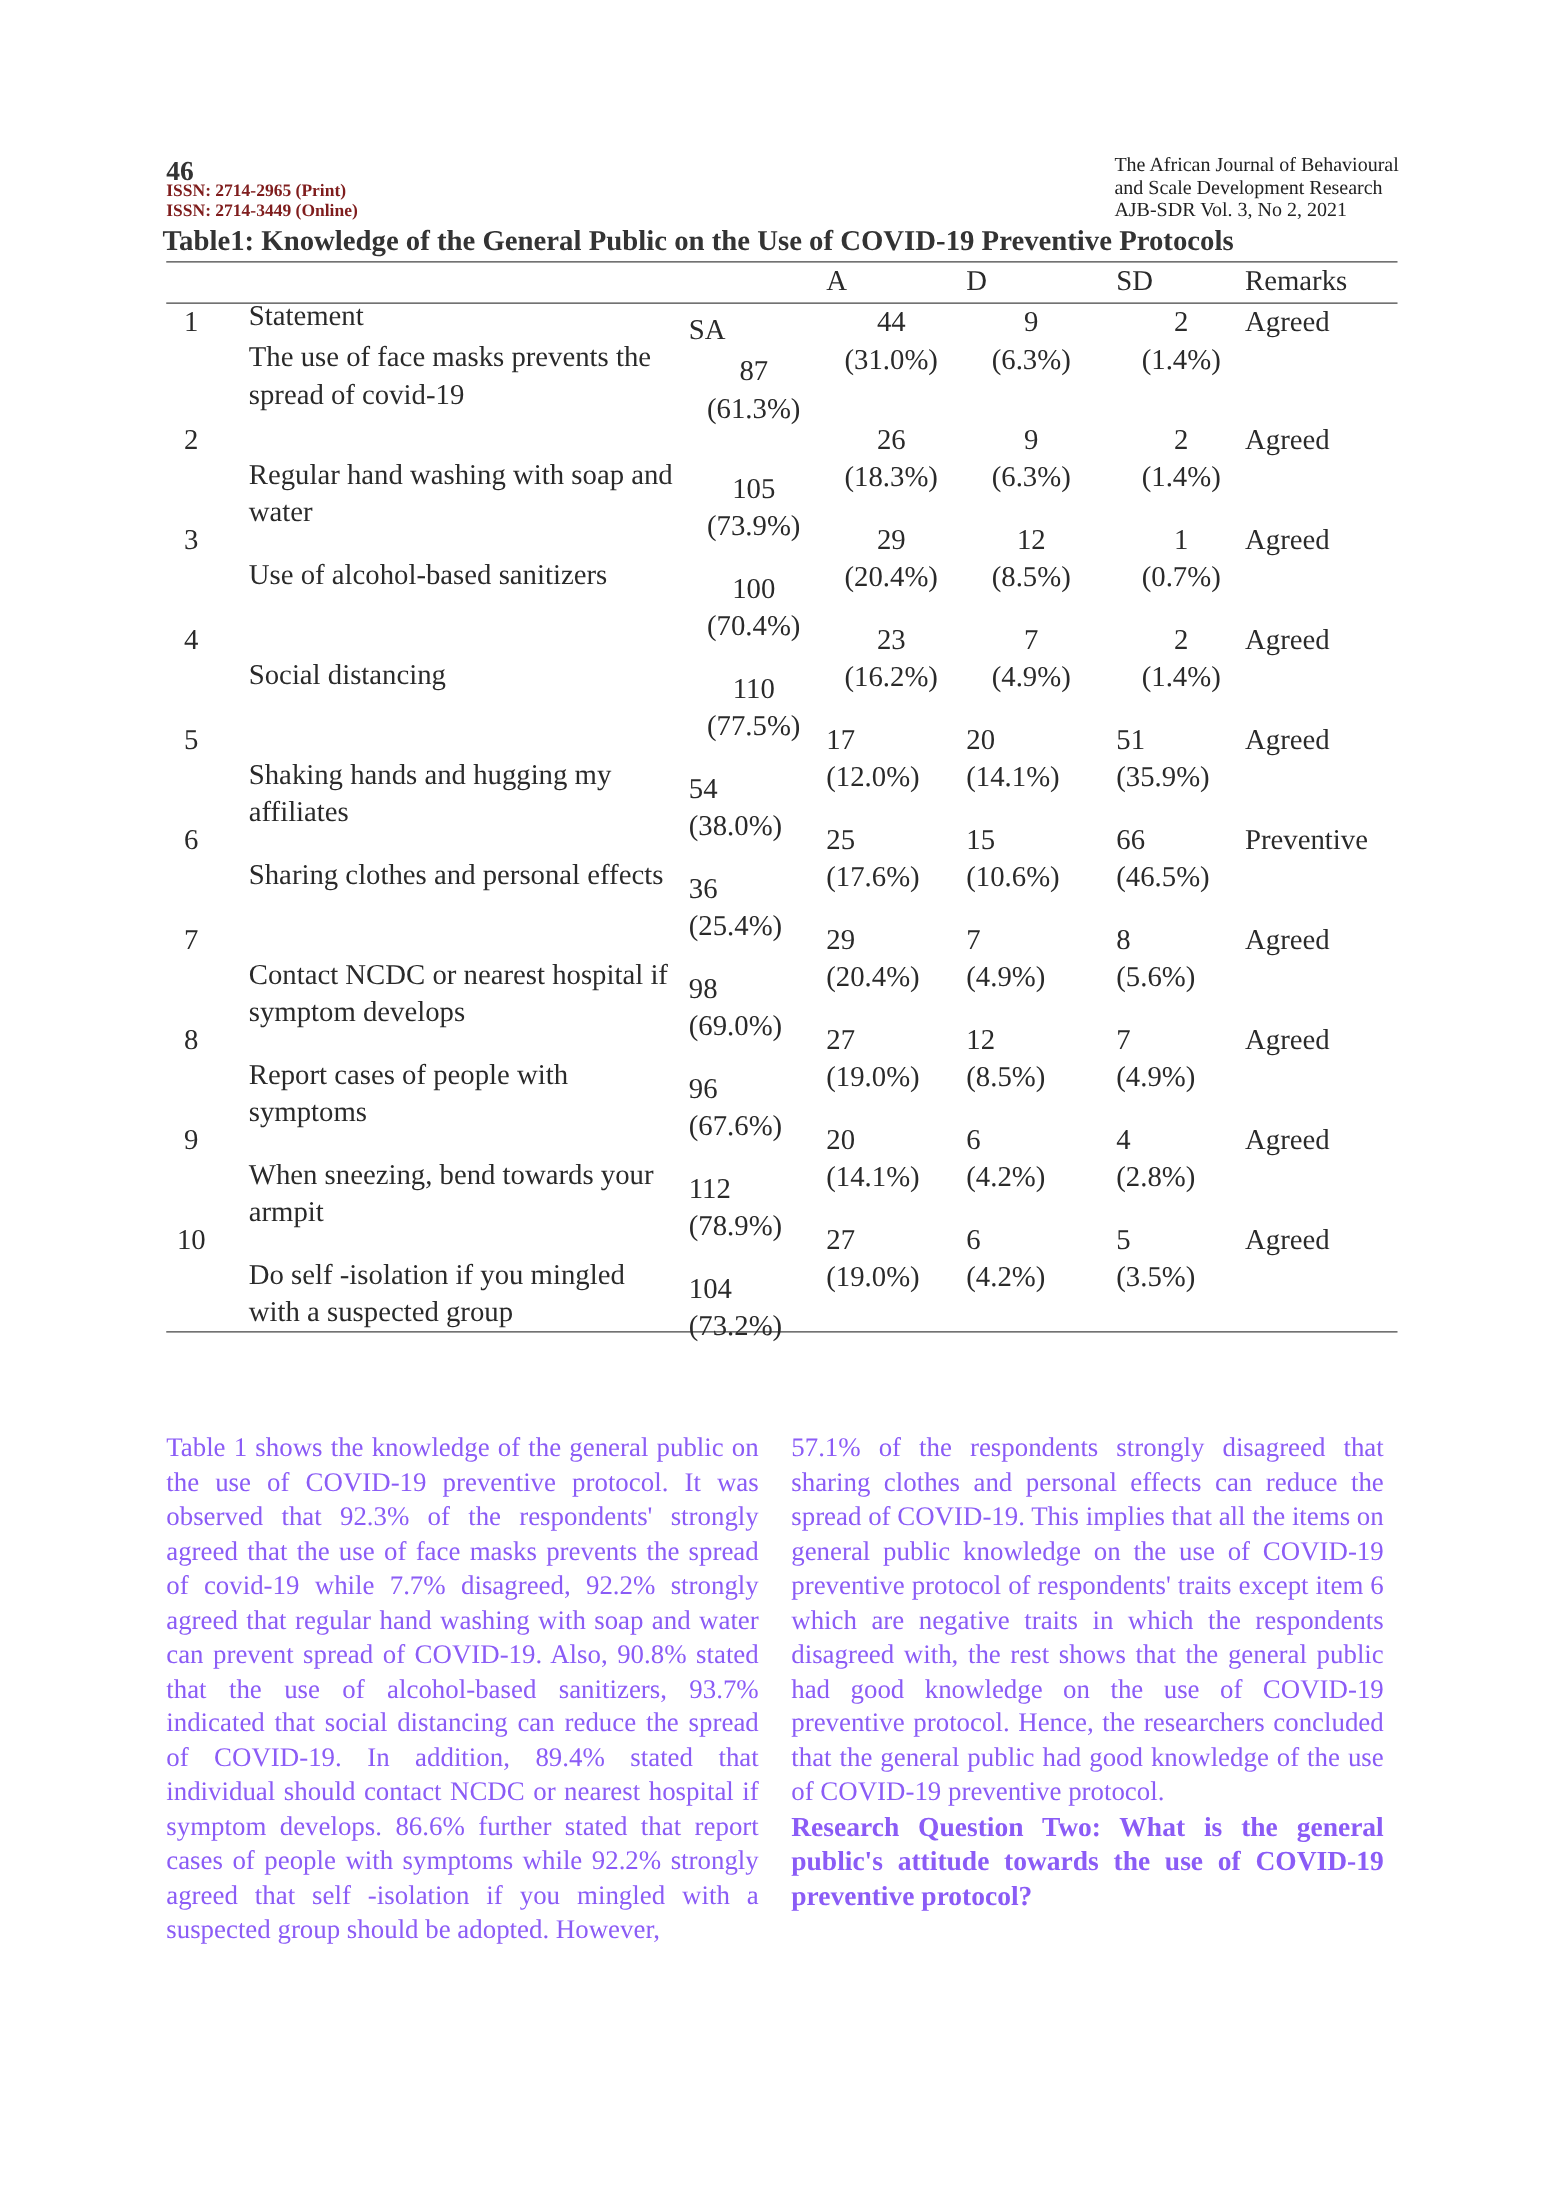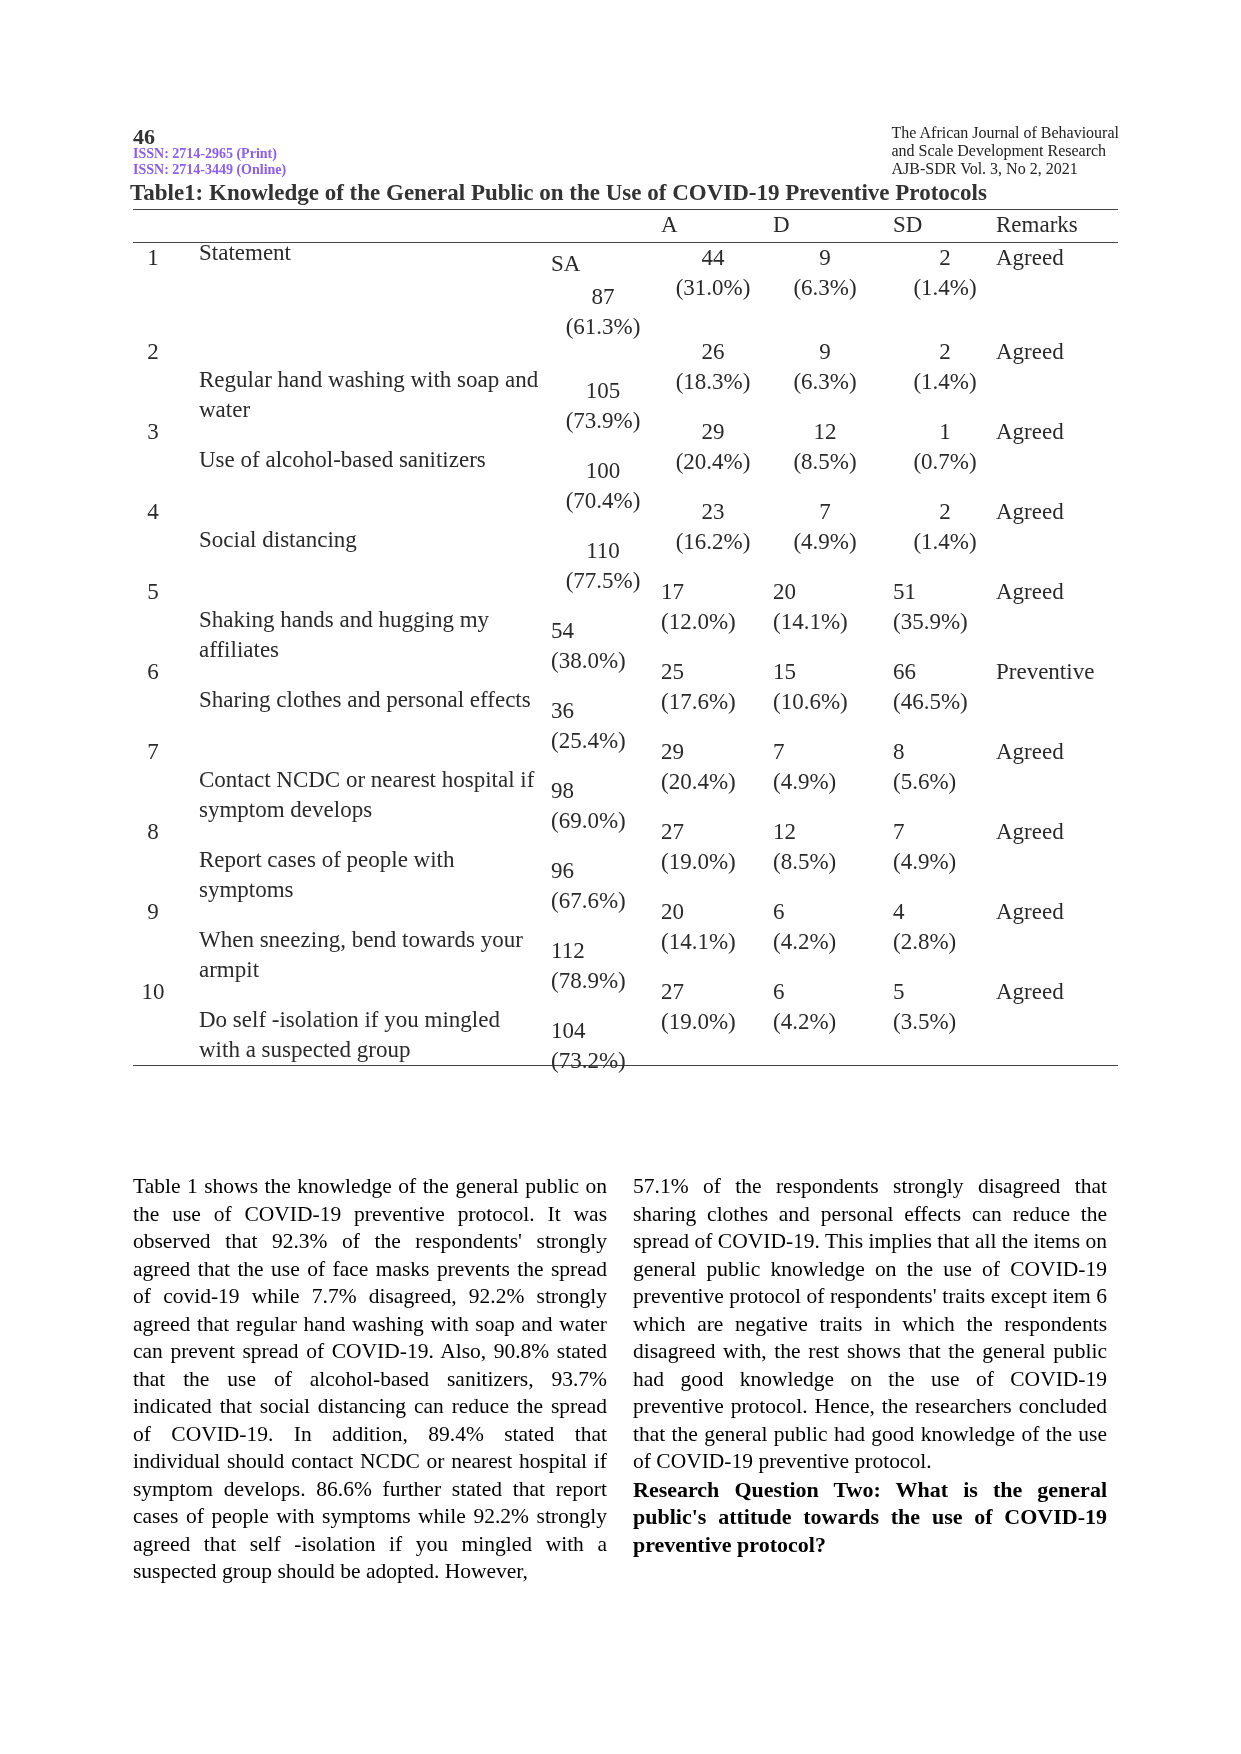--- a/index.html
+++ b/index.html
@@ -1,37 +1,37 @@
 <!DOCTYPE html>
 <html><head>
 <meta charset="utf-8">
 <style>
   html, body { margin: 0; padding: 0; background: #ffffff; }
   body { width: 1241px; height: 1754px; position: relative; overflow: hidden; color: #2b2b2b; font-family: "Liberation Serif", serif; }
   .hdr-left { position: absolute; left: 133px; top: 128px; }
   .pagenum { font-weight: bold; font-size: 22px; line-height: 18px; margin-left: 0; color: #333; }
-  .issn { font-weight: bold; font-size: 14px; line-height: 16px; color: #8b5cf6; }
+  .issn { font-weight: bold; font-size: 14px; line-height: 16px; color: #7f1d1d; }
   .hdr-right { position: absolute; right: 122px; top: 124px; text-align: left; font-size: 16px; line-height: 18px; color: #222; }
   .table-title { position: absolute; left: 130px; top: 180px; font-weight: bold; font-size: 23px; color: #333; white-space: nowrap; }
   .tbl { position: absolute; left: 133px; top: 209px; width: 985px; border-top: 1.5px solid #444; border-bottom: 1.5px solid #444; }
   .row { position: relative; font-size: 23px; line-height: 30px; color: #2a2a2a; }
   .hrow { height: 32px; border-bottom: 1.5px solid #444; }
   .cell { position: absolute; top: 0; }
   .c-no { left: 0; width: 40px; text-align: center; }
   .c-st { left: 66px; width: 345px; margin-top: 28px; }
   .c-sa { left: 418px; width: 104px; margin-top: 39px; }
   .c-a  { left: 528px; width: 104px; }
   .c-d  { left: 640px; width: 104px; }
   .c-sd { left: 760px; width: 104px; }
   .c-rm { left: 863px; width: 125px; }
   .center .c-sa, .center .c-a, .center .c-d, .center .c-sd { text-align: center; }
   .drow { height: 90px; }
   .cellnum div { white-space: nowrap; }
   .cols { position: absolute; top: 1145px; left: 133px; width: 985px; }
-  .col { position: absolute; top: 0; width: 474px; font-size: 21.5px; line-height: 27.5px; text-align: justify; color: #000000; margin-top: 28px; }
+  .col { position: absolute; top: 0; width: 474px; font-size: 21.5px; line-height: 27.5px; text-align: justify; color: #8b5cf6; }
   .col-left { left: 0; }
   .col-right { left: 500px; }
   .rq { font-weight: bold; font-size: 22px; line-height: 27.5px; }
 </style>
 </head>
 <body>
 
 <div class="hdr-left">
   <div class="pagenum">46</div>
   <div class="issn">ISSN: 2714-2965 (Print)</div>
@@ -51,20 +51,21 @@
     <span class="cell c-st">Statement</span>
     <span class="cell c-sa">SA</span>
     <span class="cell c-a">A</span>
     <span class="cell c-d">D</span>
     <span class="cell c-sd">SD</span>
     <span class="cell c-rm">Remarks</span>
   </div>
   <div id="rows-container">
       <div class="row drow center" style="height: 94px; padding-top: 0px;">
         <span class="cell c-no">1</span>
+        <span class="cell c-st">The use of face masks prevents the spread of covid-19</span>
         <span class="cell c-sa cellnum">
           <div>87</div>
           <div>(61.3%)</div>
         </span>
         <span class="cell c-a cellnum">
           <div>44</div>
           <div>(31.0%)</div>
         </span>
         <span class="cell c-d cellnum">
           <div>9</div>

